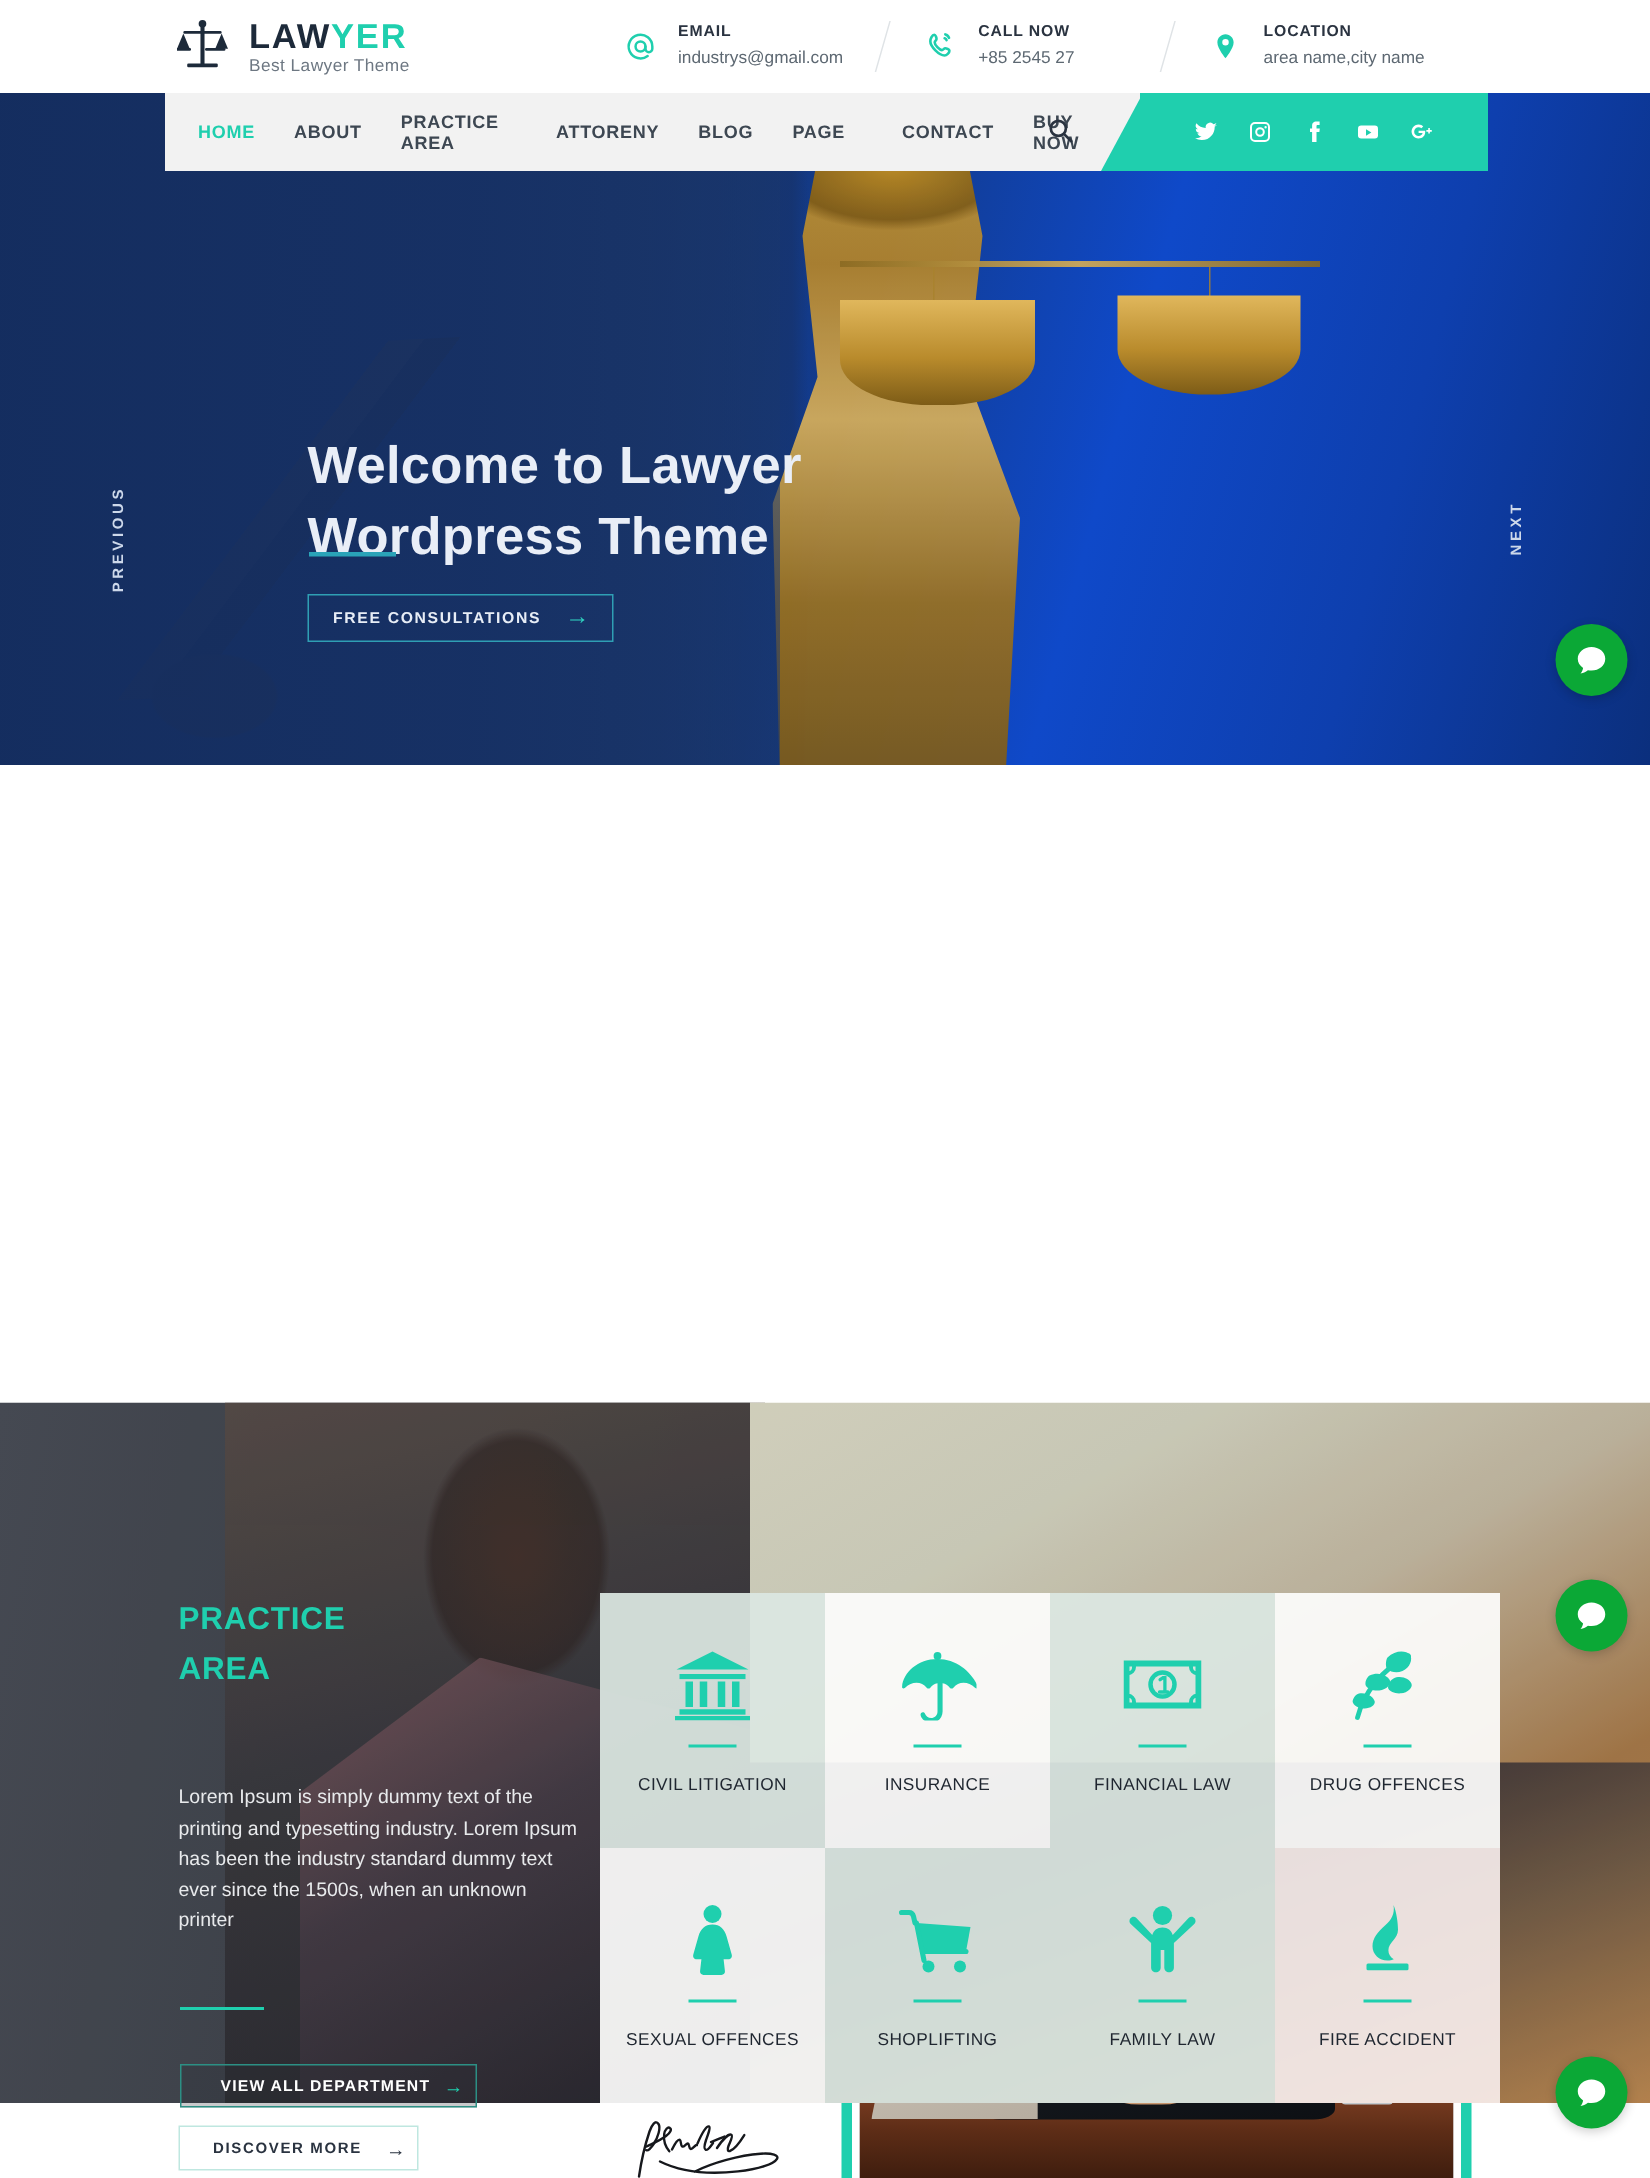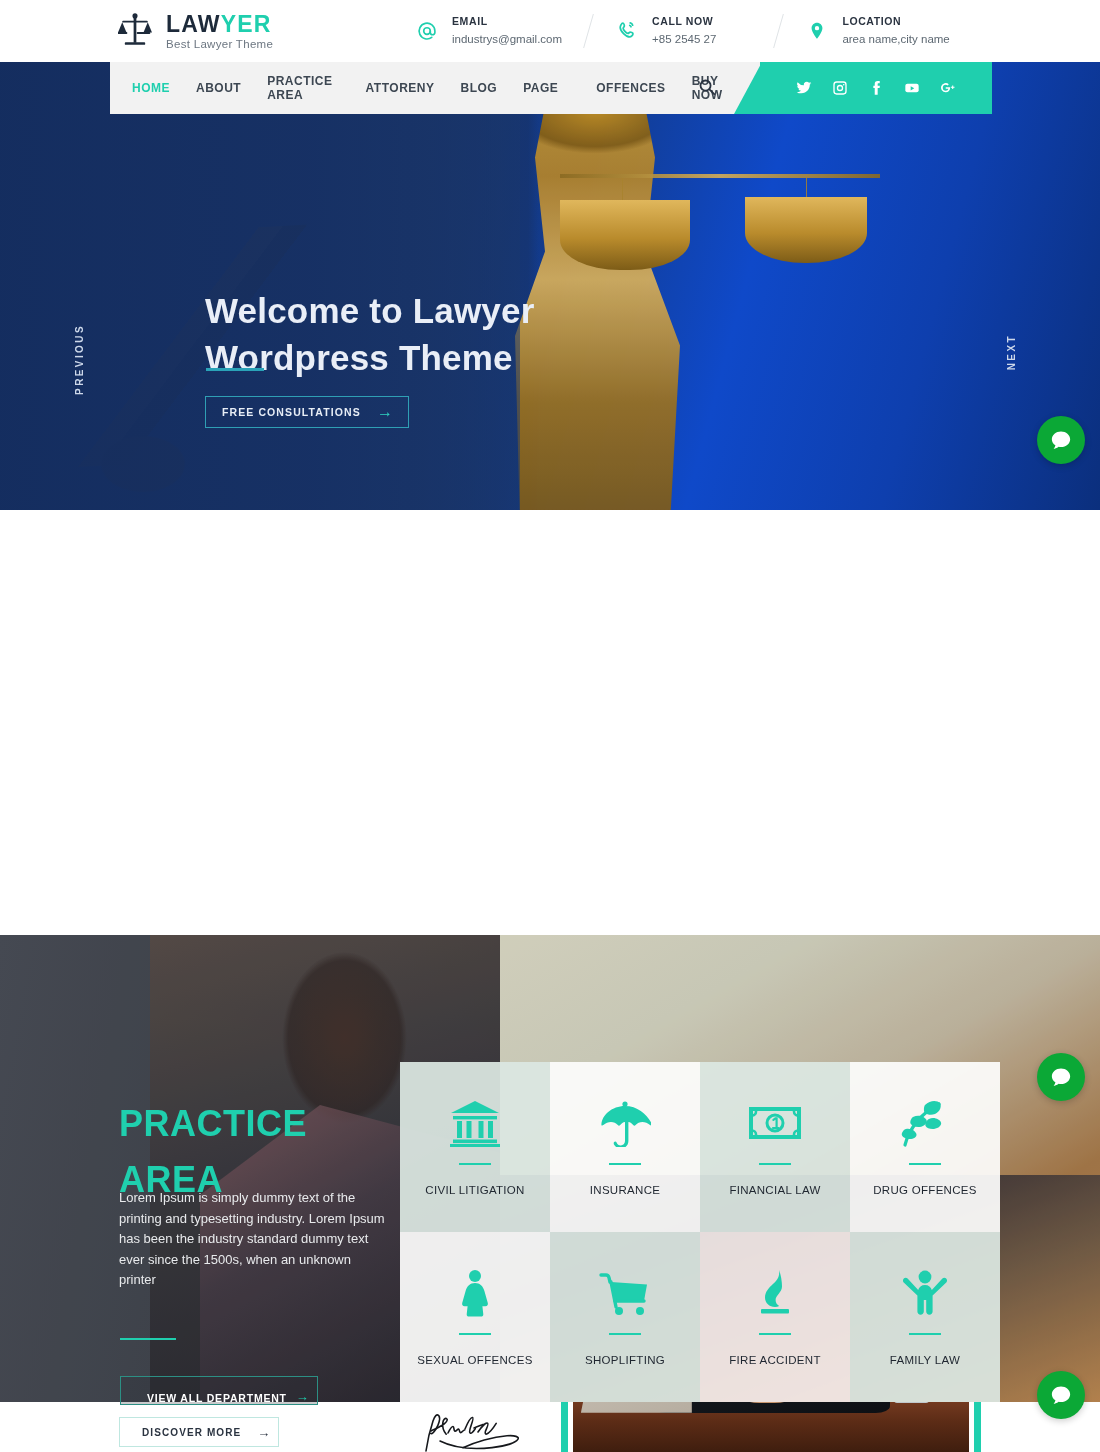--- a/index.html
+++ b/index.html
@@ -151,28 +151,28 @@
   .pr-man2 { position:absolute; left:200px; top:170px; width:300px; height:300px;
       background:linear-gradient(150deg,#8e5f63 0%,#4b3f4a 40%,#222229 100%); opacity:.75;
       clip-path:polygon(0 30%,40% 0,100% 16%,100% 100%,0 100%); }
   .pr-right { position:absolute; left:500px; top:0; width:600px; height:100%;
       background:linear-gradient(150deg,#e8e6cf 0%,#dfdfc9 22%,#cfc3a9 44%,#b07f4a 70%,#c08a50 100%); }
   .pr-right2 { position:absolute; left:500px; top:240px; width:600px; height:227px;
       background:linear-gradient(160deg,#4a4452 0%,#2a2631 30%,#6e5a46 62%,#c78f52 100%);
       opacity:.9; }
   .pr-overlay { position:absolute; inset:0; background:rgba(30,32,38,.12); }
 
-  .pr-title { position:absolute; left:119px; top:1064px; font-size:36px;
-      font-weight:bold; color:#1fcfae; line-height:1.55; letter-spacing:.5px; z-index:6;margin-top:32px; }
+  .pr-title { position:absolute; left:119px; top:1064px; font-size:21px;
+      font-weight:bold; color:#1fcfae; line-height:1.55; letter-spacing:.5px; z-index:6; }
   .pr-p { position:absolute; left:119px; top:1188px; width:268px; font-size:13px;
       line-height:20.5px; color:#e8eaec; z-index:6; }
   .pr-rule { position:absolute; left:120px; top:1338px; width:56px; height:2px;
       background:#1fcfae; z-index:6; }
   .pr-btn { position:absolute; left:120px; top:1376px; width:198px; height:29px;
-      border:1px solid #2c8f84; display:flex; align-items:flex-end; gap:9px;
+      border:1px solid #2c8f84; display:flex; align-items:center; gap:9px;
       padding-left:26px; cursor:pointer; z-index:6; background:rgba(40,44,50,.25); }
   .pr-btn span { font-size:10.5px; font-weight:bold; letter-spacing:.8px; color:#fff; }
   .pr-btn .arr { font-size:13px; color:#1fcfae; }
 
   .grid { position:absolute; left:400px; top:1062px; width:600px; height:340px;
       display:grid; grid-template-columns:repeat(4,1fr); grid-template-rows:1fr 1fr;
       z-index:6; }
   .card { display:flex; flex-direction:column; align-items:center;
       justify-content:center; cursor:pointer; position:relative; }
   .card.tint { background:rgba(219,231,226,.93); }
@@ -300,21 +300,21 @@
 </div>
 
 <div class="navwrap">
   <div class="navbar">
     <a class="active">HOME</a>
     <a>ABOUT</a>
     <a>PRACTICE AREA</a>
     <a>ATTORENY</a>
     <a>BLOG</a>
     <a style="margin-right:38px">PAGE</a>
-    <a>OFFENCES</a>
+    <a>CONTACT</a>
     <a>BUY NOW</a>
     <div class="nav-search">
       <svg viewBox="0 0 20 20" fill="none" stroke="#2a3340" stroke-width="2">
         <circle cx="8.4" cy="8.4" r="5.6"></circle>
           <path d="M12.7 12.7 L18 18" stroke-linecap="round"></path>
       </svg>
     </div>
   </div>
 
   <div class="navsocial">
@@ -486,40 +486,40 @@
       <path d="M16 32h29" fill="none" stroke="#1fcfae" stroke-width="3.4" stroke-linecap="round"></path>
       <path d="M12 13l5 25" fill="none" stroke="#1fcfae" stroke-width="3.4" stroke-linecap="round"></path>
       <circle cx="20" cy="42" r="4"></circle>
           <circle cx="41" cy="42" r="4"></circle>
         </svg>
     </div>
     <div class="cdash"></div>
     <div class="clabel">SHOPLIFTING</div>
   </div>
 
+  <div class="card tint">
+    <div class="ic">
+      <svg viewBox="0 0 52 48">
+          <circle cx="26" cy="8" r="6.4"></circle>
+      <path d="M26 16c-3.6 0-6 2-6.8 5L8.6 9.6c-1.2-1.2-3-1.1-4 .2-1 1.3-.8 3 .4 4l13.4 12.6v16.2c0 1.8 1.4 3.2 3.2 3.2s3.2-1.4 3.2-3.2V31h2.4v11.6c0 1.8 1.4 3.2 3.2 3.2s3.2-1.4 3.2-3.2V26.4L47 13.8c1.2-1 1.4-2.7.4-4-1-1.3-2.8-1.4-4-.2L32.8 21c-.8-3-3.2-5-6.8-5z"></path>
+        </svg>
+    </div>
+    <div class="cdash"></div>
+    <div class="clabel">FAMILY LAW</div>
+  </div>
+
   <div class="card warm">
     <div class="ic">
       <svg viewBox="0 0 52 48">
           <path d="M30 1c1 6-1.5 10-5.5 13.5C19.5 19 16 23 16 28.5c0 5.4 4.4 9.5 10 9.5 1.6 0 3-.3 4.2-.9-2.4-1.3-3.6-3.6-3.6-6 0-5 6.4-7.6 6.4-13.6C33 13 32 5.6 30 1z"></path>
       <rect x="12" y="40" width="28" height="4.5" rx="1"></rect>
         </svg>
     </div>
     <div class="cdash"></div>
     <div class="clabel">FIRE ACCIDENT</div>
-  </div>
-
-  <div class="card tint">
-    <div class="ic">
-      <svg viewBox="0 0 52 48">
-          <circle cx="26" cy="8" r="6.4"></circle>
-      <path d="M26 16c-3.6 0-6 2-6.8 5L8.6 9.6c-1.2-1.2-3-1.1-4 .2-1 1.3-.8 3 .4 4l13.4 12.6v16.2c0 1.8 1.4 3.2 3.2 3.2s3.2-1.4 3.2-3.2V31h2.4v11.6c0 1.8 1.4 3.2 3.2 3.2s3.2-1.4 3.2-3.2V26.4L47 13.8c1.2-1 1.4-2.7.4-4-1-1.3-2.8-1.4-4-.2L32.8 21c-.8-3-3.2-5-6.8-5z"></path>
-        </svg>
-    </div>
-    <div class="cdash"></div>
-    <div class="clabel">FAMILY LAW</div>
   </div>
 </div>
 
 <div class="chat chat-1">
   <svg viewBox="0 0 24 24">
       <path d="M12 2.6C6.5 2.6 2 6.4 2 11.1c0 2.7 1.5 5.1 3.9 6.7-.2 1.3-.8 2.7-1.9 4 2.3-.4 4.2-1.4 5.4-2.4 .8.2 1.7.3 2.6.3 5.5 0 10-3.8 10-8.6S17.5 2.6 12 2.6z"></path>
     </svg>
 </div>
 <div class="chat chat-2">
   <svg viewBox="0 0 24 24">

